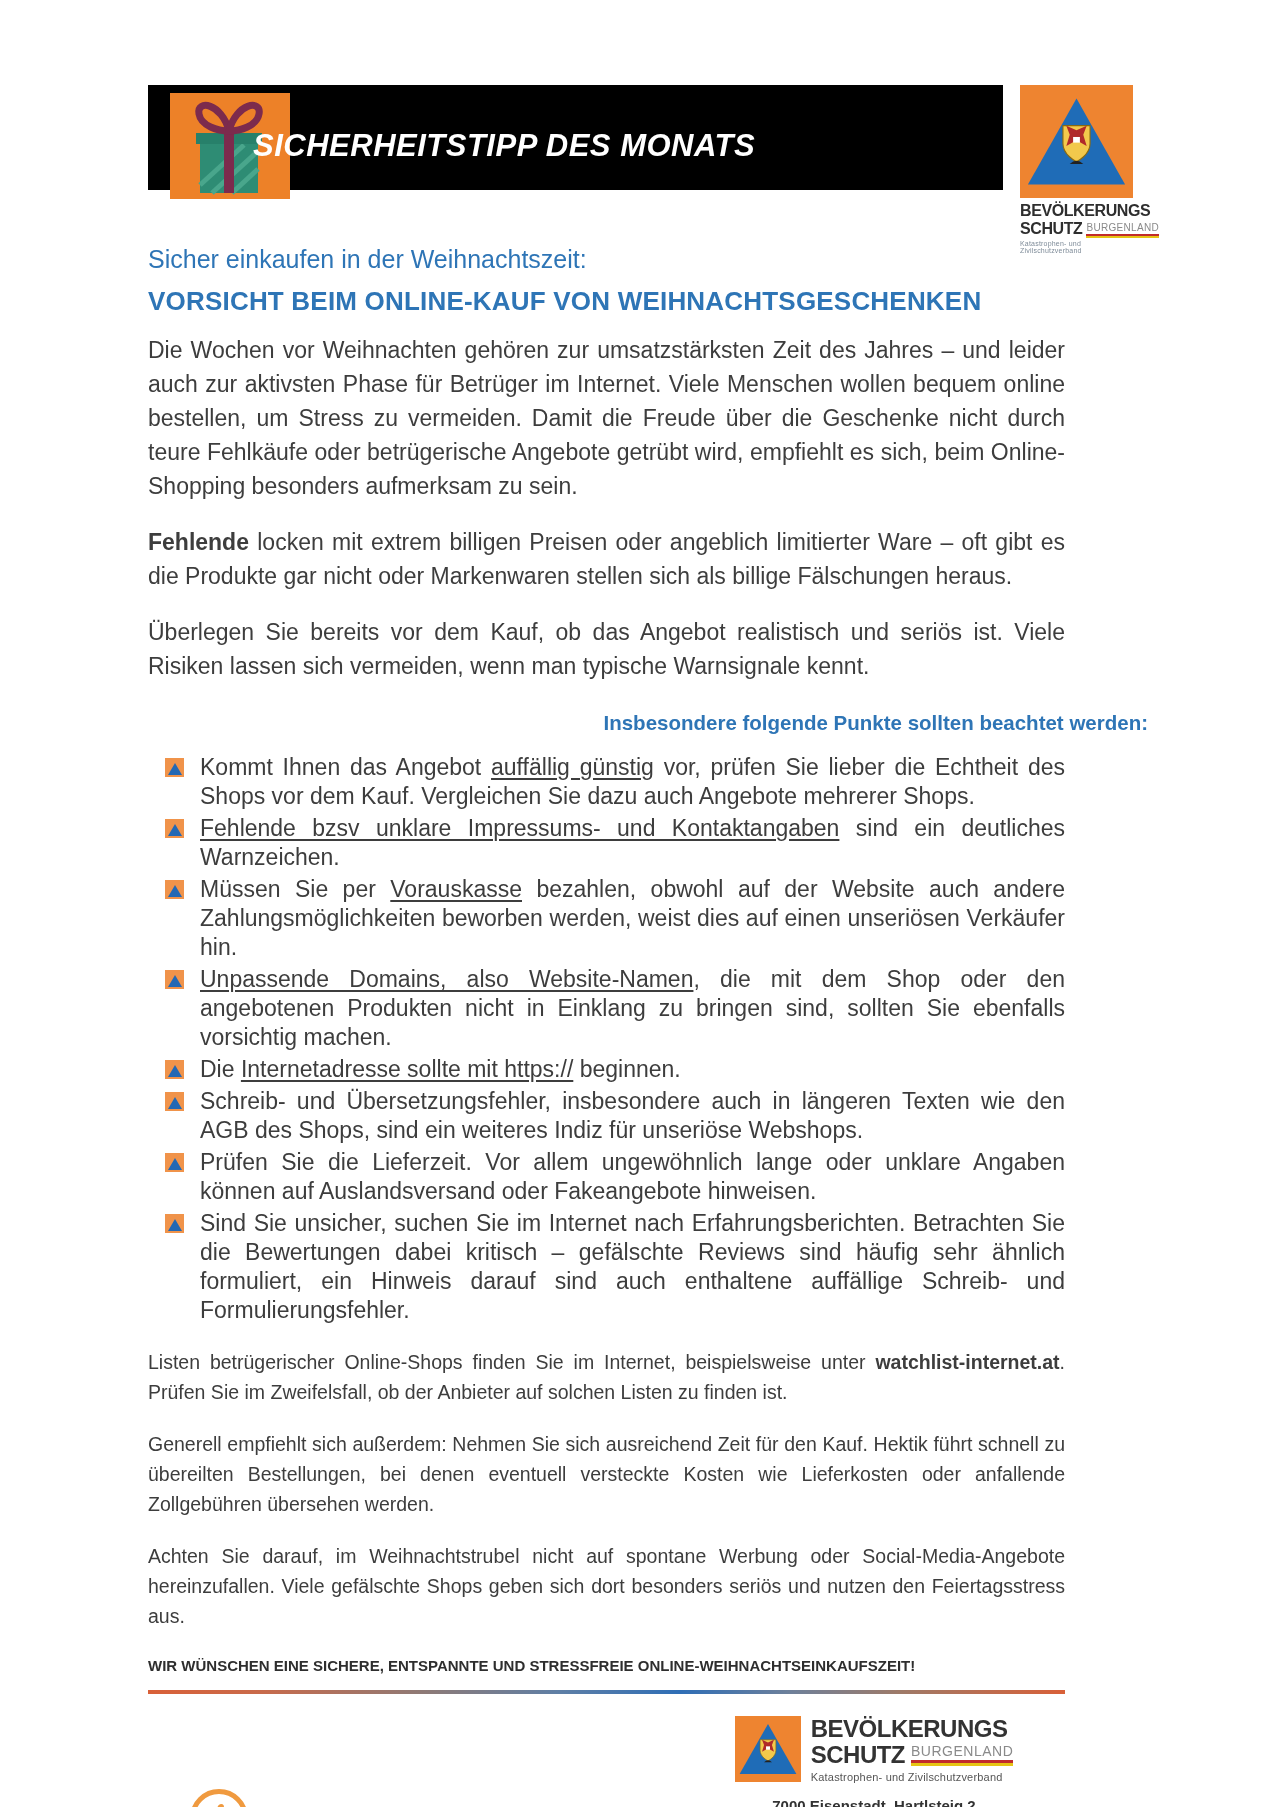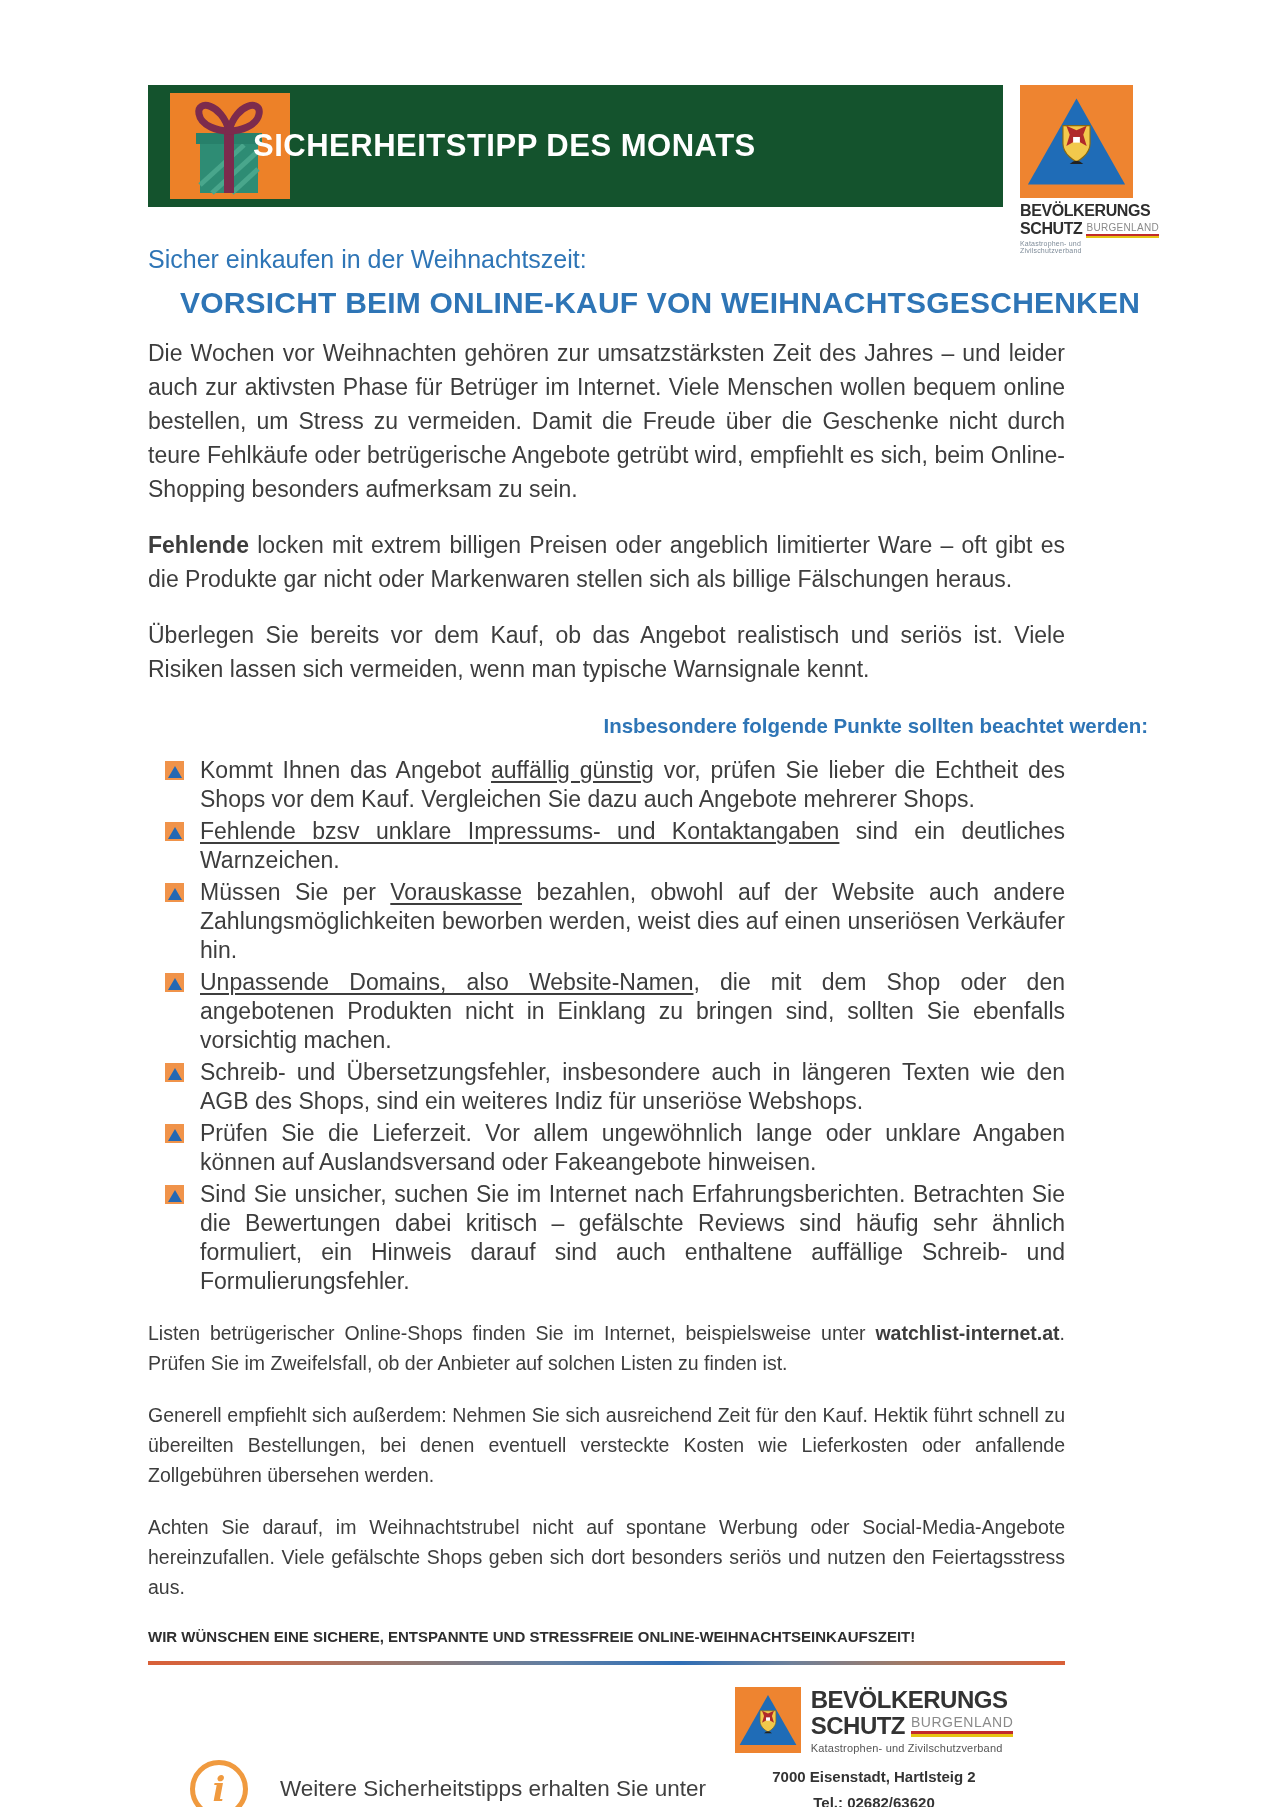--- a/index.html
+++ b/index.html
@@ -7,22 +7,23 @@
   body {
     width: 1278px; height: 1807px; overflow: hidden;
     font-family: "Liberation Sans", sans-serif;
     color: #3d3d3d;
   }
   .page { position: relative; width: 1000px; margin: 0 0 0 148px; padding-top: 85px; }
 
   
   .header-row { position: relative; height: 122px; }
   .banner {
-    position: relative; width: 855px; height: 122px;
-    background: #14532d;
+    position: relative; width: 855px; height: 105px;
+    background: #000000;
+    font-style: italic;
   }
   .gift-tile { position: absolute; left: 22px; top: 8px; width: 120px; height: 106px; background: #ED8128; }
   .gift-tile svg { display: block; width: 100%; height: 100%; }
   .banner-title {
     position: absolute; left: 105px; top: 0; height: 122px;
     display: flex; align-items: center;
     color: #ffffff; font-weight: bold; font-size: 31px; letter-spacing: 0.5px;
   }
   .brand-top { position: absolute; left: 872px; top: 0; width: 122px; }
   .brand-top .logo-square { width: 113px; height: 113px; }
@@ -33,21 +34,21 @@
   .brand-top .region-text { color: #8a8a8a; font-size: 10px; letter-spacing: 0.3px; }
   .brand-top .bar-red { height: 2px; background: #C22B2B; margin-top: 1px; }
   .brand-top .bar-yellow { height: 2px; background: #E6C414; }
   .brand-top .bt-tagline { margin-top: 2px; font-size: 7px; color: #7f8c99; letter-spacing: 0.2px; }
 
   .logo-square { background: #EE8430; }
   .logo-square svg { display: block; width: 100%; height: 100%; }
 
   
   .subtitle { margin-top: 38px; color: #2E75B6; font-size: 25px; }
-  .doc-title { margin-top: 12px; color: #2E75B6; font-weight: bold; font-size: 30px; letter-spacing: 0.2px; margin-left: 32px; }
+  .doc-title { margin-top: 12px; color: #2E75B6; font-weight: bold; font-size: 26px; letter-spacing: 0.2px; }
   .p-intro { width: 917px; margin-top: 22px; font-size: 23px; line-height: 34px; text-align: justify; }
   .p-intro.first { margin-top: 16px; }
   .b { font-weight: bold; }
   .u { text-decoration: underline; text-underline-offset: 3px; }
 
   
   .list-heading { margin-top: 28px; color: #2E75B6; font-weight: bold; font-size: 20.5px; text-align: right; }
   ul.checklist { margin-top: 18px; list-style: none; width: 917px; }
   ul.checklist li { position: relative; padding-left: 52px; margin-bottom: 3px; font-size: 23px; line-height: 29px; text-align: justify; }
   .bullet-ico {
@@ -167,20 +168,26 @@
       <span class="bullet-ico">
           <i></i>
         </span>
       <span>Müssen Sie per </span><span class="u">Vorauskasse</span><span> bezahlen, obwohl auf der Website auch andere Zahlungsmöglichkeiten beworben werden, weist dies auf einen unseriösen Verkäufer hin.</span>
     </li>
     <li>
       <span class="bullet-ico">
           <i></i>
         </span>
       <span></span><span class="u">Unpassende Domains, also Website-Namen</span><span>, die mit dem Shop oder den angebotenen Produkten nicht in Einklang zu bringen sind, sollten Sie ebenfalls vorsichtig machen.</span>
+    </li>
+    <li>
+      <span class="bullet-ico">
+          <i></i>
+        </span>
+      <span>Die </span><span class="u">Internetadresse sollte mit https://</span><span> beginnen.</span>
     </li>
     <li>
       <span class="bullet-ico">
           <i></i>
         </span>
       <span>Schreib- und Übersetzungsfehler, insbesondere auch in längeren Texten wie den AGB des Shops, sind ein weiteres Indiz für unseriöse Webshops.</span><span class="u"></span><span></span>
     </li>
     <li>
       <span class="bullet-ico">
           <i></i>

